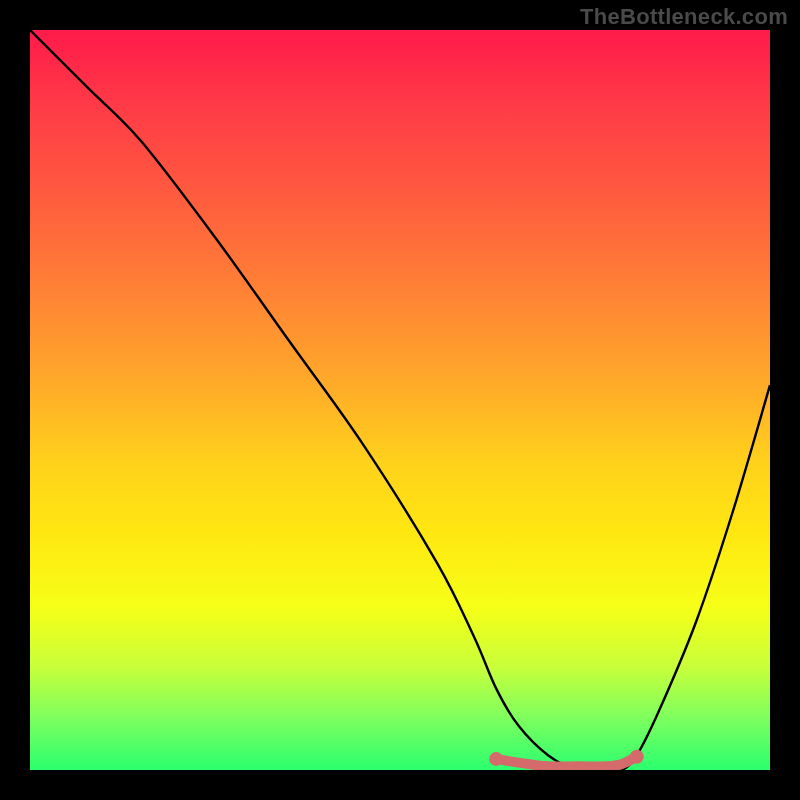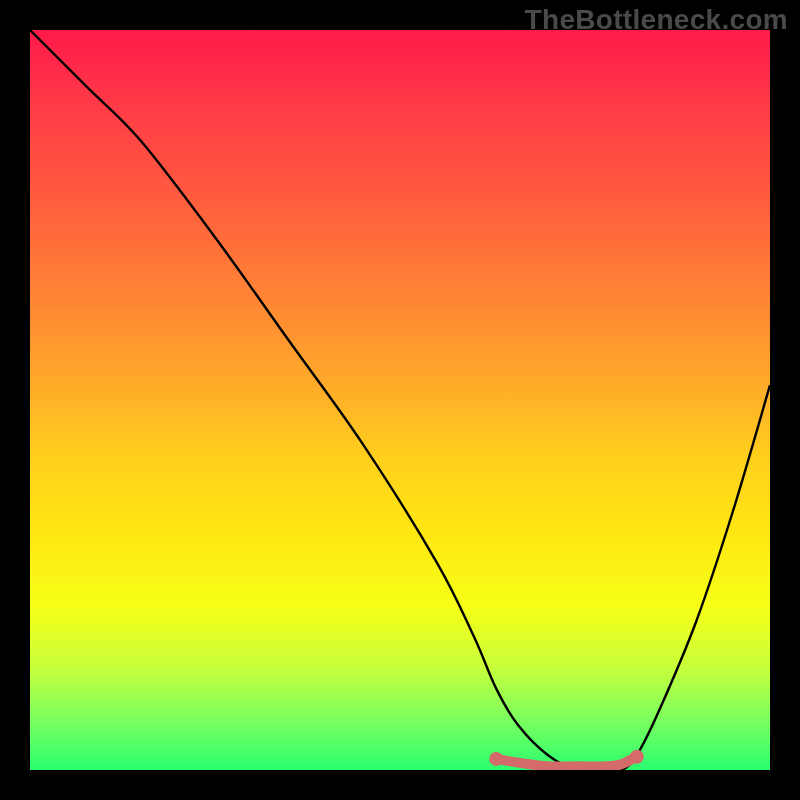--- a/index.html
+++ b/index.html
@@ -15,21 +15,21 @@
     position: relative;
     width: 800px;
     height: 800px;
     background: #000;
   }
   .watermark {
     position: absolute;
     top: 4px;
     right: 12px;
     color: #4a4a4a;
-    font-size: 28px;
+    font-size: 22px;
     font-weight: 600;
     letter-spacing: 0.3px;
     z-index: 5;
   }
   .plot-area {
     position: absolute;
     left: 30px;
     top: 30px;
     width: 740px;
     height: 740px;

